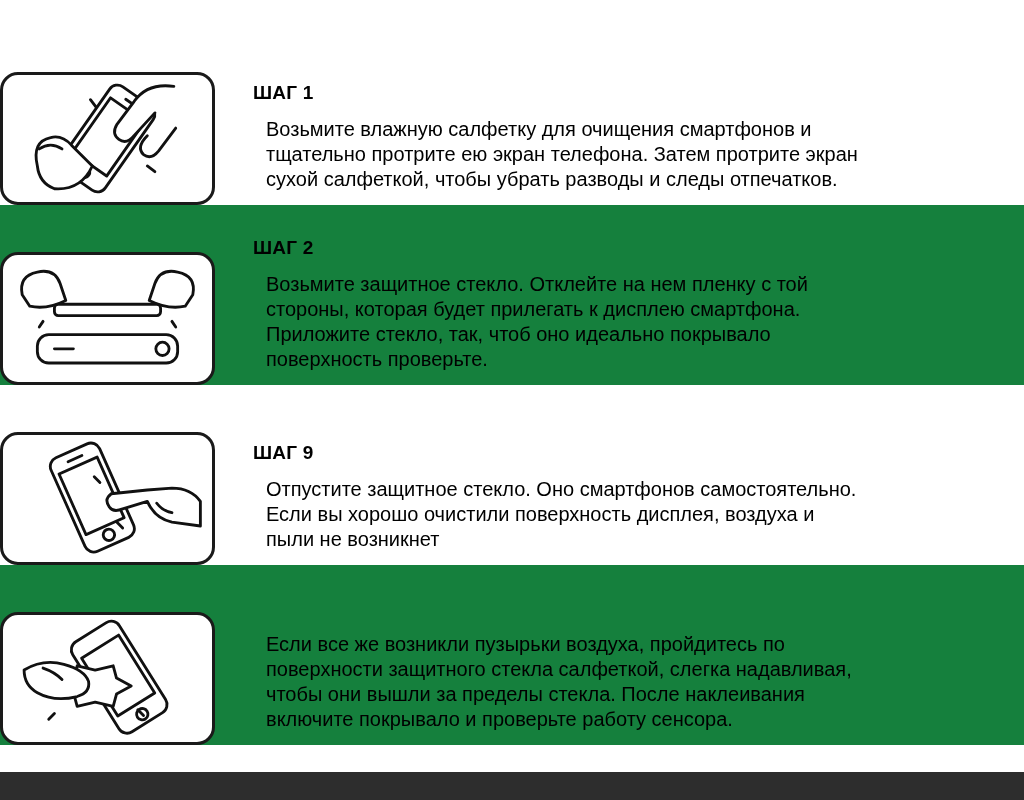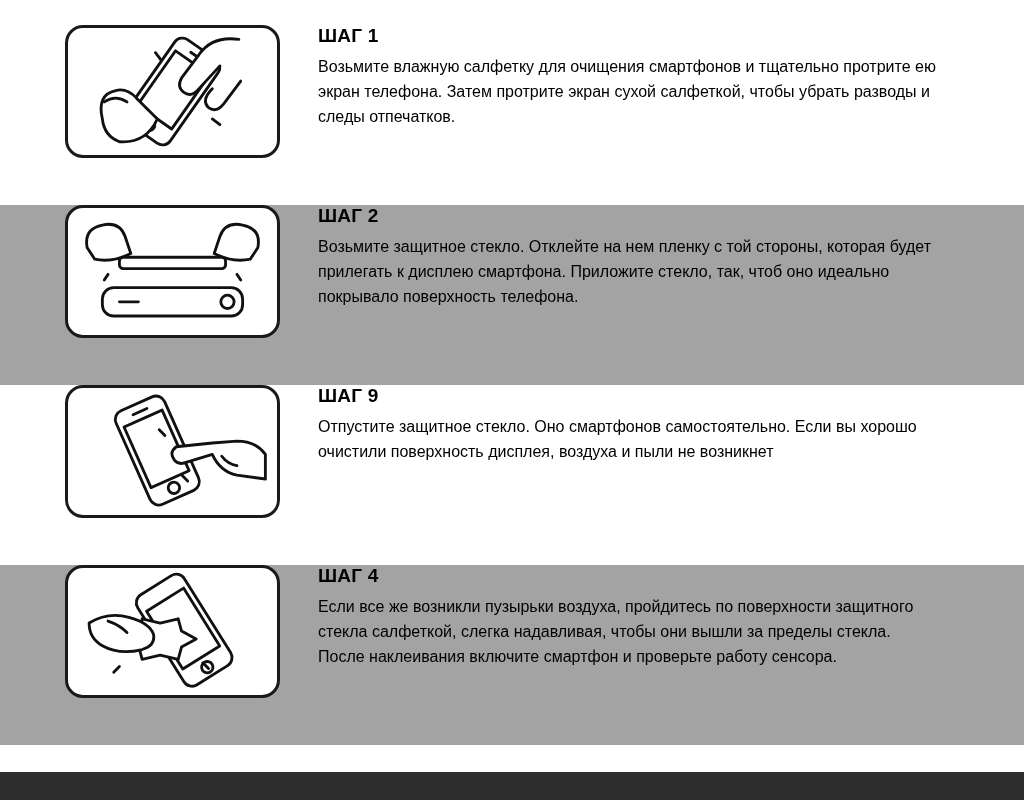--- a/index.html
+++ b/index.html
@@ -7,26 +7,25 @@
     width: 1024px;
     height: 800px;
     background: #ffffff;
     font-family: "Liberation Sans", "DejaVu Sans", sans-serif;
     color: #000;
     overflow: hidden;
   }
   .page { width: 1024px; height: 800px; padding-top: 25px; box-sizing: border-box; }
   .row {
     display: flex;
-    align-items: flex-start;
+    align-items: flex-end;
     height: 180px;
-    padding-left: 65px;
     box-sizing: border-box;
   }
-  .row.alt { background: #a3a3a3; }
+  .row.alt { background: #15803d; }
   .illus {
     flex: 0 0 215px;
     width: 215px;
     height: 133px;
     border: 3px solid #1a1a1a;
     border-radius: 18px;
     background: #ffffff;
     display: flex;
     align-items: center;
     justify-content: center;
@@ -35,23 +34,23 @@
   }
   .illus svg { width: 100%; height: 100%; display: block; }
   .text { margin-left: 38px; width: 620px; }
   .step-title {
     font-size: 19px;
     font-weight: bold;
     margin: 0 0 7px 0;
     letter-spacing: 0.2px;
   }
   .step-desc {
-    font-size: 16px;
+    font-size: 20px;
     line-height: 25px;
-    margin: 0;
+    margin: 13px;
     font-weight: 500;
   }
   .footer-bar {
     height: 28px;
     background: #2d2d2d;
     margin-top: 27px;
     width: 1024px;
   }
 </style>
 </head>
@@ -94,21 +93,21 @@
           <rect x="34" y="84" width="148" height="30" rx="12"></rect>
           <circle cx="166" cy="99" r="7"></circle>
           <line x1="52" y1="99" x2="72" y2="99"></line>
           <path d="M40 70 L36 76" fill="none"></path>
           <path d="M176 70 L180 76" fill="none"></path>
         </g>
       </svg>
     </div>
     <div class="text">
       <h2 class="step-title">ШАГ 2</h2>
-      <p class="step-desc">Возьмите защитное стекло. Отклейте на нем пленку с той стороны, которая будет прилегать к дисплею смартфона. Приложите стекло, так, чтоб оно идеально покрывало поверхность телефона.</p>
+      <p class="step-desc">Возьмите защитное стекло. Отклейте на нем пленку с той стороны, которая будет прилегать к дисплею смартфона. Приложите стекло, так, чтоб оно идеально покрывало поверхность проверьте.</p>
     </div>
   </div>
 
   <div class="row">
     <div class="illus">
       <svg viewBox="0 0 216 134">
         <g stroke="#111" stroke-width="3" fill="#fff" stroke-linecap="round" stroke-linejoin="round">
           <g transform="rotate(-24 92 66)">
             <rect x="64" y="12" width="56" height="108" rx="10"></rect>
             <rect x="70" y="29" width="44" height="70"></rect>
@@ -139,19 +138,18 @@
           </g>
           <polygon points="133,75 117.5,83.4 114,96.4 95,91.9 76,96.4 72.5,83.4 57,75 72.5,66.6 76,53.6 95,58.1 114,53.6 117.5,66.6"></polygon>
           <path d="M20 58 Q40 46 62 52 Q84 58 88 70 Q90 82 76 86 Q52 92 34 82 Q20 74 20 58 Z"></path>
           <path d="M40 56 Q52 60 60 68" fill="none"></path>
           <path d="M52 104 L46 110" fill="none"></path>
           <path d="M140 100 L146 106" fill="none"></path>
         </g>
       </svg>
     </div>
     <div class="text">
-      <h2 class="step-title">ШАГ 4</h2>
-      <p class="step-desc">Если все же возникли пузырьки воздуха, пройдитесь по поверхности защитного стекла салфеткой, слегка надавливая, чтобы они вышли за пределы стекла. После наклеивания включите смартфон и проверьте работу сенсора.</p>
+      <p class="step-desc">Если все же возникли пузырьки воздуха, пройдитесь по поверхности защитного стекла салфеткой, слегка надавливая, чтобы они вышли за пределы стекла. После наклеивания включите покрывало и проверьте работу сенсора.</p>
     </div>
   </div>
 
   <div class="footer-bar"></div>
 </div>
 
 </body></html>

